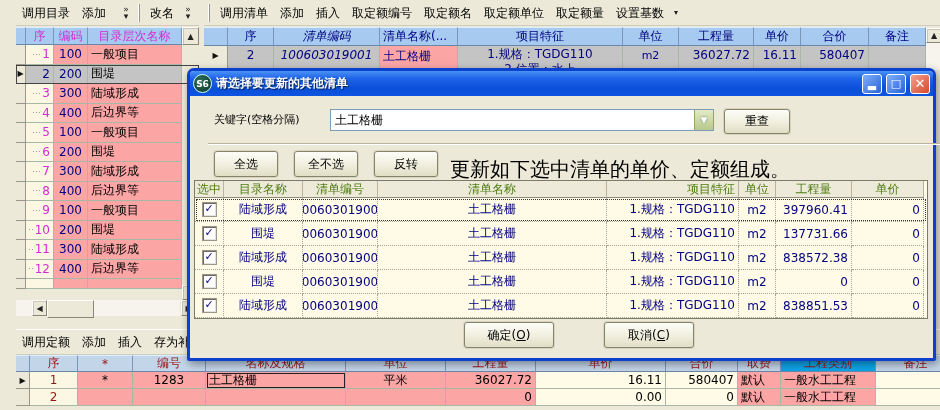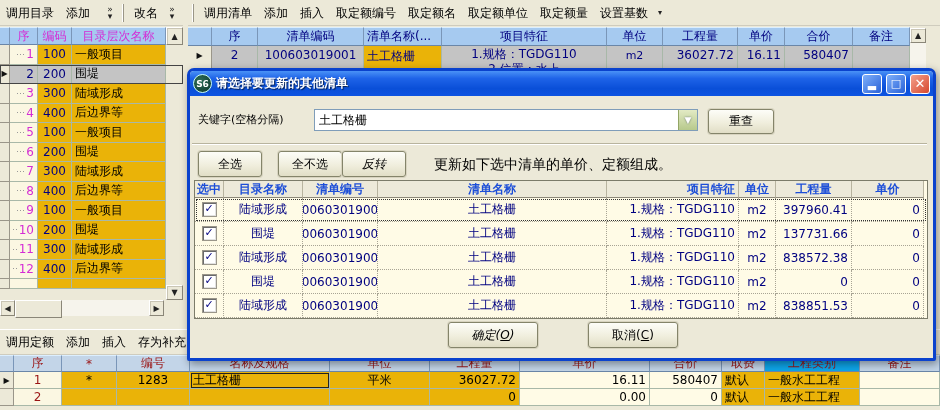--- a/index.html
+++ b/index.html
@@ -1,28 +1,28 @@
 <!DOCTYPE html>
 <html><head>
 <meta charset="utf-8">
 <style>
   html,body{margin:0;padding:0;background:#888;}
   #app{position:relative;width:940px;height:410px;background:#ece9d8;overflow:hidden;
        font-family:"DejaVu Sans","Liberation Sans",sans-serif;font-size:12px;color:#000;}
-  .abs{position:absolute;}
+  .abs{position:absolute;margin-left:16px;}
   .flexrow{display:flex;}
   .cell{box-sizing:border-box;flex:0 0 auto;overflow:hidden;white-space:nowrap;
         padding:0 3px;border-right:1px solid #a8b8a8;border-bottom:1px solid #a8b8a8;
         display:flex;align-items:center;}
   .hd{background:#a6caf0;color:#000080;justify-content:center;
       border-right:1px solid #7a96b8;border-bottom:1px solid #6a86a8;border-top:1px solid #dcefff;}
   .mag{color:#d42cd4;}
   .red{color:#9a1414;}
   .navy{color:#000080;}
-  .g{background:#eab308;text-align:center;}
+  .g{background:#fca5a5;text-align:center;}
   .cr{background:#fbf7e2;}
   .y{background:#fffbe6;}
   .gy{background:#c4c4c4;}
   .ctr{justify-content:center;}
   .rt{justify-content:flex-end;}
   .ind{background:#ece9d8;border-right:1px solid #9a968a;border-bottom:1px solid #9a968a;
        justify-content:center;padding:0;font-size:8px;color:#111;}
   
   .tbar{display:flex;align-items:center;height:26px;box-sizing:border-box;
         border-bottom:1px solid #cfccbe;}
@@ -34,21 +34,21 @@
   
   .sbtn{box-sizing:border-box;background:#ece9d8;border:1px solid #fff;
         border-right-color:#8a8678;border-bottom-color:#8a8678;box-shadow:1px 1px 0 #c9c5b5 inset;
         display:flex;align-items:center;justify-content:center;font-size:8px;color:#222;}
   .strack{background:#f6f4ec;}
   .sthumb{background:#ece9d8;border:1px solid #fff;border-right-color:#8a8678;border-bottom-color:#8a8678;}
   
   .ls0{width:10px;} .ls1{width:28px;} .ls2{width:34px;} .ls3{width:94px;}
   .lrow{height:19.5px;}
   
-  .mc0{width:24px;} .mc1{width:46px;} .mc2{width:106px;} .mc3{width:78px;} .mc4{width:165px;}
+  .mc0{width:24px;} .mc1{width:46px;} .mc2{width:106px;font-style:italic;} .mc3{width:78px;} .mc4{width:165px;}
   .mc5{width:56px;} .mc6{width:75px;} .mc7{width:47px;} .mc8{width:68px;} .mc9{width:57px;}
   
   .bc0{width:14px;} .bc1{width:48px;} .bc2{width:55px;} .bc3{width:73px;} .bc4{width:140px;}
   .bc5{width:100px;} .bc6{width:90px;} .bc7{width:130px;} .bc8{width:72px;} .bc9{width:43px;}
   .bc10{width:95px;} .bc11{width:80px;}
   .brow{height:17px;}
   
   .dlg{position:absolute;left:187px;top:68px;width:743px;height:287px;background:#ece9d8;
        border:3px solid #0a42cd;border-radius:7px 7px 2px 2px;box-shadow:2px 3px 8px rgba(0,0,0,.4);z-index:10;}
   .dlg-title{height:25px;display:flex;align-items:center;gap:4px;padding:0 3px;
@@ -67,21 +67,21 @@
        border:1px solid #84846a;border-radius:3px;display:flex;align-items:center;justify-content:center;
        box-shadow:0 0 0 1px #d8d4c0;}
   .u{text-decoration:underline;}
   .sep{border-top:1px solid #b8b49e;border-bottom:1px solid #fff;}
   .combo{display:flex;box-sizing:border-box;border:1px solid #7f9db9;background:#fff;height:22px;}
   .combo input{flex:1;border:0;outline:none;padding:1px 4px;font:12px "DejaVu Sans","Liberation Sans",sans-serif;}
   .combo-btn{width:18px;background:linear-gradient(180deg,#e2eac4,#b7c98c);border-left:1px solid #93a565;
        display:flex;align-items:center;justify-content:center;color:#fff;font-size:9px;text-shadow:0 0 2px #566;}
   
   .dtbl{position:absolute;left:4px;top:84px;width:734px;box-sizing:border-box;border:1px solid #7c7c6a;background:#fffbe6;}
-  .dhd{background:#edeada;color:#1d4ed8;justify-content:center;border-right:1px solid #b8b4a0;border-bottom:1px solid #8c887a;font-weight:bold;}
+  .dhd{background:#edeada;color:#4d7c0f;justify-content:center;border-right:1px solid #b8b4a0;border-bottom:1px solid #8c887a;}
   .dc0{width:29px;} .dc1{width:79px;} .dc2{width:75px;} .dc3{width:229px;} .dc4{width:132px;}
   .dc5{width:37px;} .dc6{width:76px;} .dc7{width:72px;}
   .drow{height:24px;}
   .drow .cell{border-right:1px dotted #a8a494;border-bottom:1px dotted #a8a494;color:#000080;}
   .drow.focus{outline:1px dotted #333;outline-offset:-2px;}
   .cb{width:13px;height:13px;background:#fff;border:1px solid #9a968a;
       box-shadow:inset 1px 1px 0 #6a6a6a,inset -1px -1px 0 #e2e2e2;
       font-size:11px;line-height:12px;text-align:center;font-weight:bold;}
   .selcell{outline:1px solid #222;outline-offset:-2px;}
   .dots{display:inline-block;width:7px;height:1px;margin-right:2px;
@@ -382,24 +382,24 @@
       <div class="xbtn abs" style="left:518px;top:13px;width:66px;height:25px;">
           <span>重查</span>
         </div>
       <div class="abs sep" style="left:2px;top:47px;width:735px;height:0;"></div>
       <div class="xbtn abs" style="left:8px;top:55px;width:64px;height:26px;">
           <span>全选</span>
         </div>
       <div class="xbtn abs" style="left:88px;top:55px;width:64px;height:26px;">
           <span>全不选</span>
         </div>
-      <div class="xbtn abs" style="left:152px;top:55px;width:64px;height:26px;font-style:italic;">
+      <div class="xbtn abs" style="left:168px;top:55px;width:64px;height:26px;">
           <span>反转</span>
         </div>
-      <span class="abs" style="left:244px;top:60px;font-size:14px;">更新如下选中清单的单价、定额组成。</span>
+      <span class="abs" style="left:244px;top:60px;font-size:20px;">更新如下选中清单的单价、定额组成。</span>
 
       <div class="dtbl">
         <div class="flexrow" style="height:17px;">
           <div class="cell dhd dc0">选中</div>
           <div class="cell dhd dc1">目录名称</div>
           <div class="cell dhd dc2">清单编号</div>
           <div class="cell dhd dc3">清单名称</div>
           <div class="cell dhd dc4" style="justify-content:flex-end;">项目特征</div>
           <div class="cell dhd dc5">单位</div>
           <div class="cell dhd dc6">工程量</div>
@@ -460,21 +460,21 @@
           <div class="cell dc1 ctr">陆域形成</div>
           <div class="cell dc2 ctr">100603019001</div>
           <div class="cell dc3 ctr">土工格栅</div>
           <div class="cell dc4 rt">1.规格：TGDG110</div>
           <div class="cell dc5 ctr">m2</div>
           <div class="cell dc6 rt">838851.53</div>
           <div class="cell dc7 rt">0</div>
         </div>
       </div>
 
-      <div class="xbtn abs" style="left:258px;top:226px;width:90px;height:26px;font-style:italic;">
+      <div class="xbtn abs" style="left:258px;top:226px;width:90px;height:26px;">
         <span><span>确定(</span><span class="u">O</span><span>)</span></span>
       </div>
       <div class="xbtn abs" style="left:398px;top:226px;width:90px;height:26px;">
         <span><span>取消(</span><span class="u">C</span><span>)</span></span>
       </div>
     </div>
   </div>
 
 </div>
 

